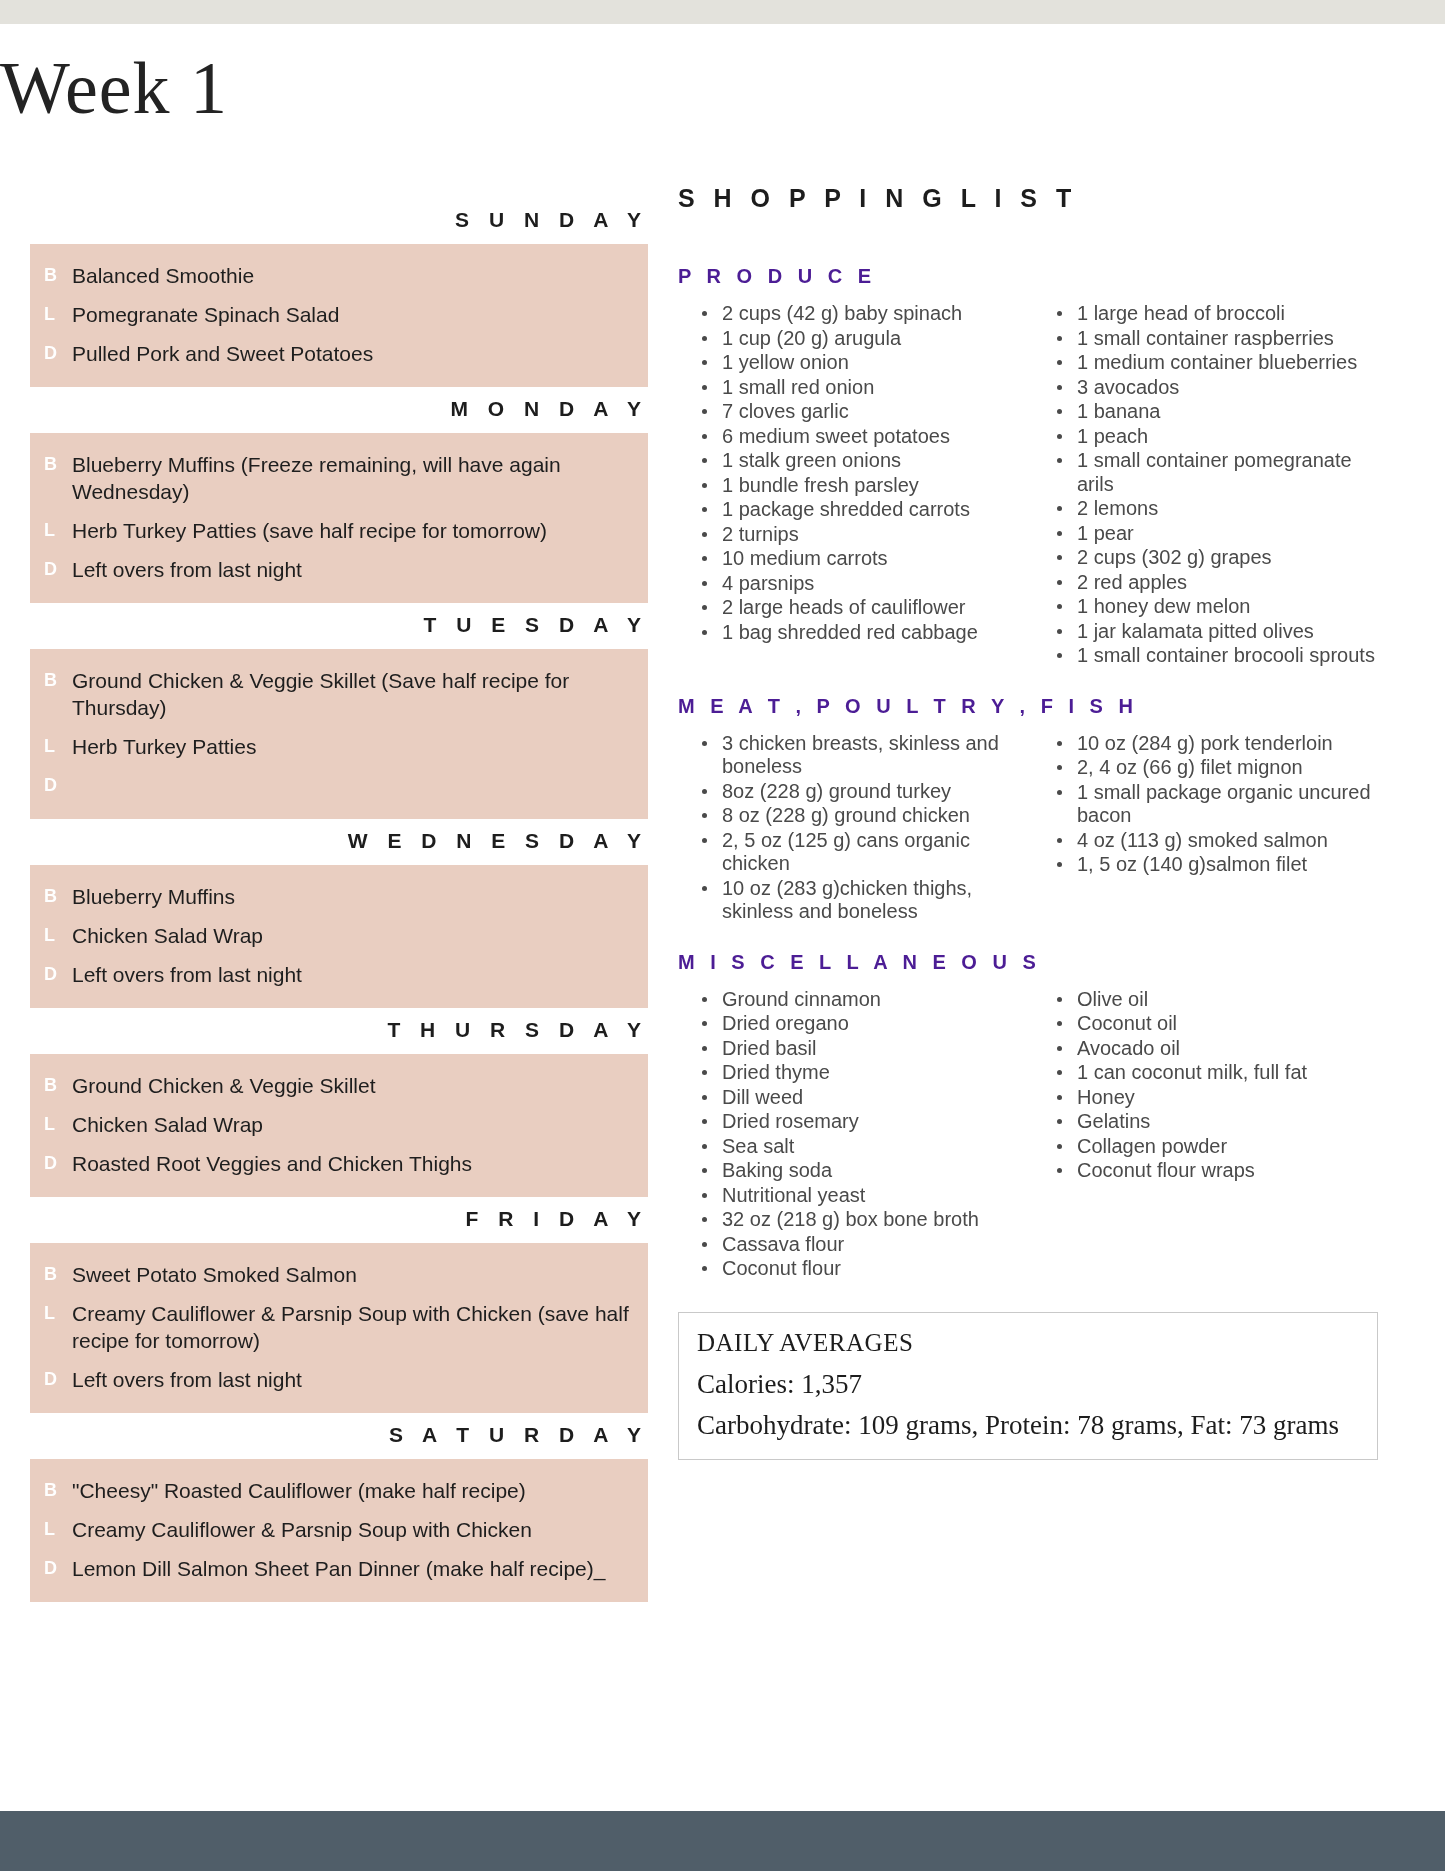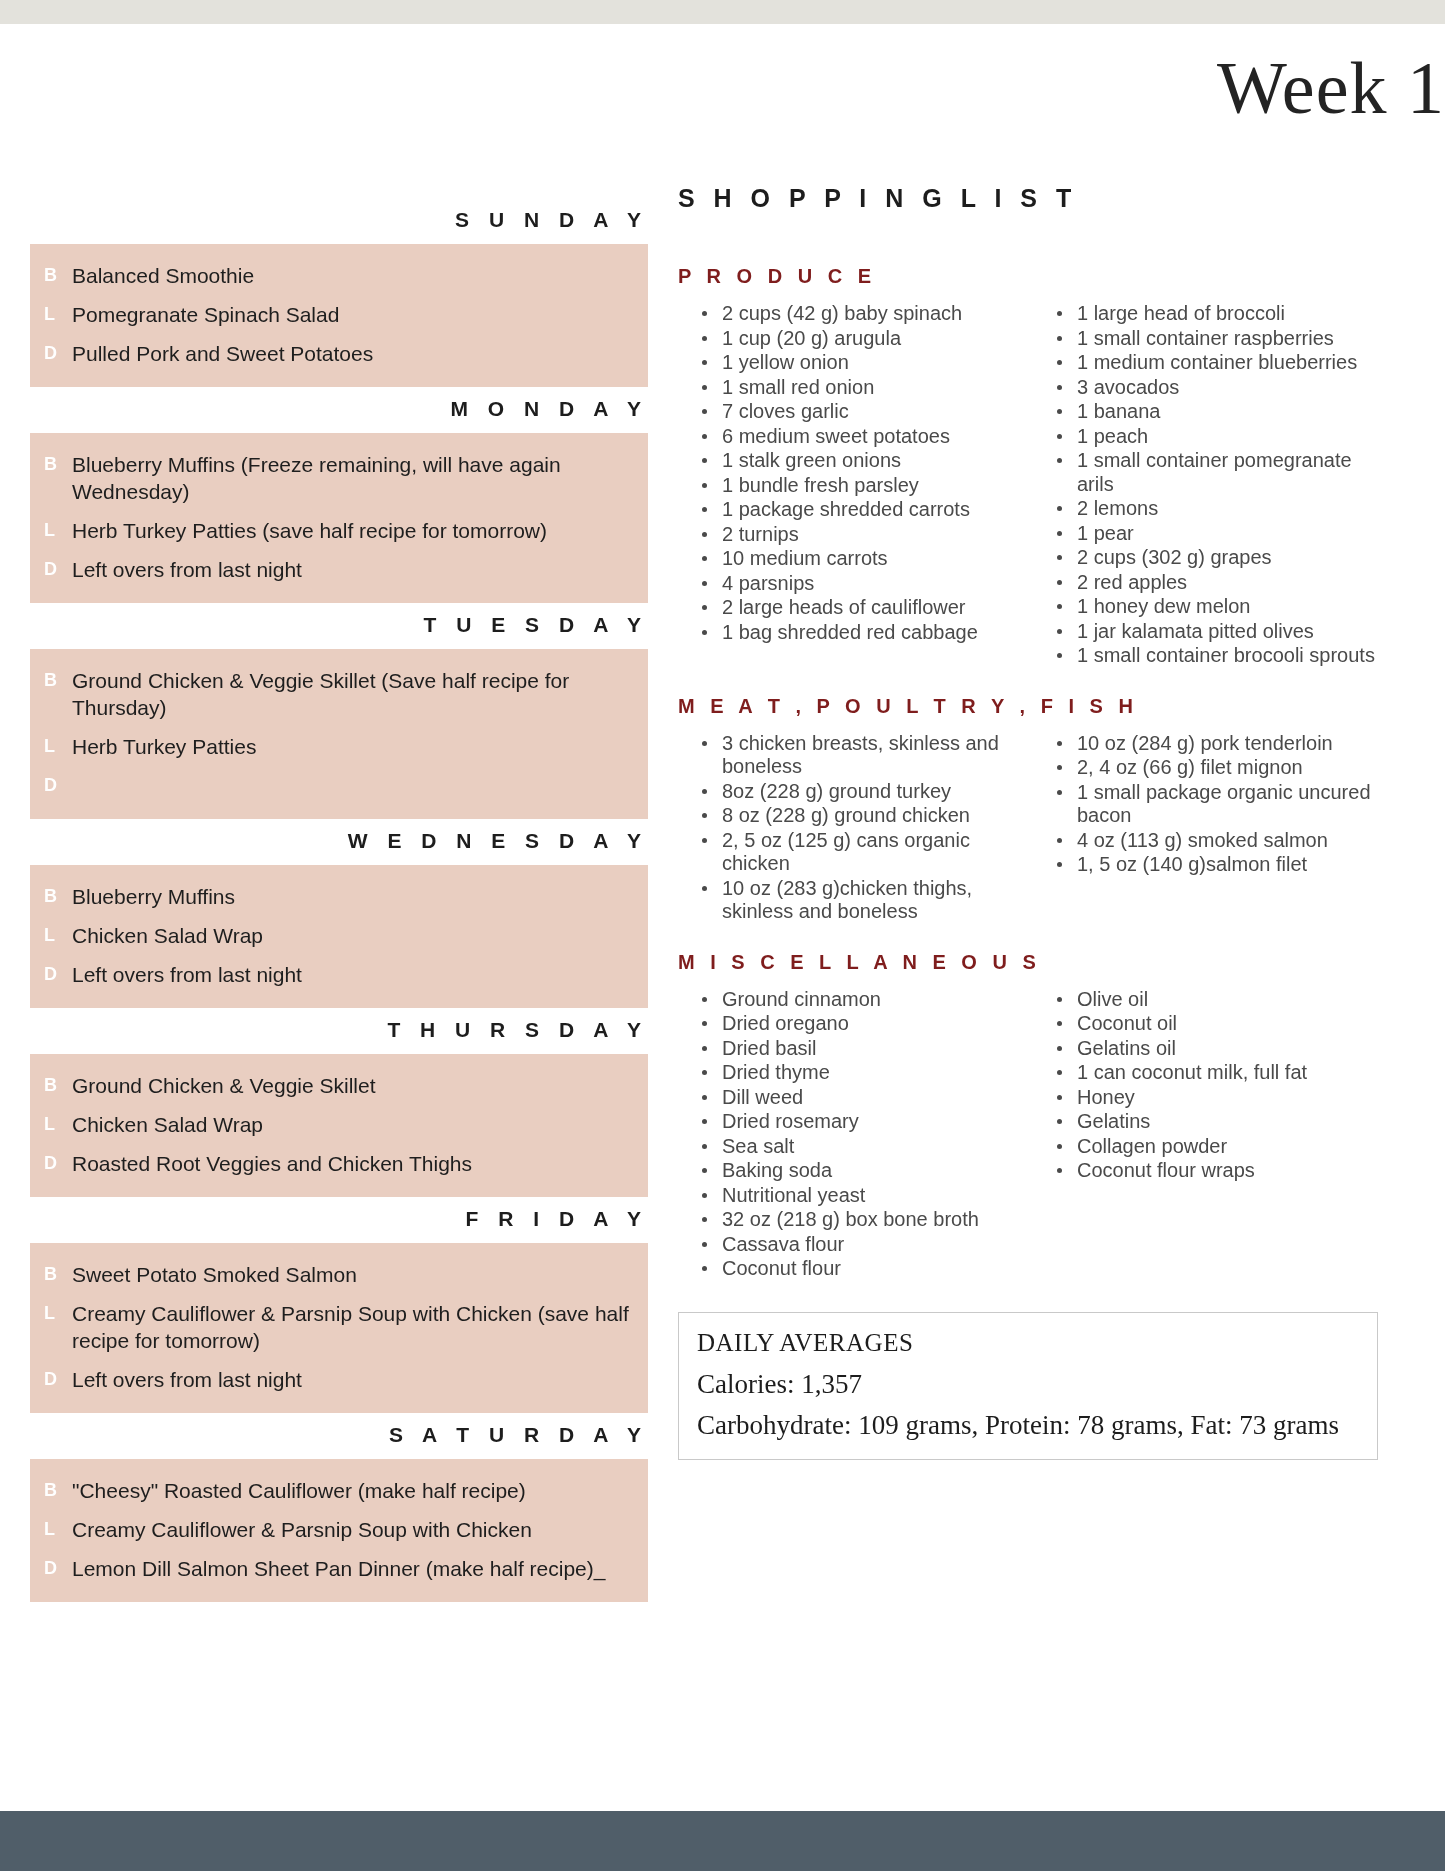--- a/index.html
+++ b/index.html
@@ -28,21 +28,21 @@
     bottom: 0; left: 0;
     width: 1445px;
     height: 60px;
     background: #505e69;
   }
   .title {
     position: absolute;
     top: 46px;
     left: 0;
     width: 1445px;
-    text-align: right;
+    text-align: left;
     font-family: "Liberation Serif", serif;
     font-size: 74px;
     font-weight: 400;
     color: #232323;
     letter-spacing: 1px;
   }
   .content {
     position: absolute;
     top: 198px;
     left: 0;
@@ -99,21 +99,21 @@
     font-size: 25px;
     font-weight: bold;
     letter-spacing: 6px;
     color: #1d1d1d;
     margin-bottom: 52px;
   }
   .cat-title {
     font-size: 20px;
     font-weight: bold;
     letter-spacing: 5px;
-    color: #7f1d1d;
+    color: #4c1d95;
     margin-bottom: 14px;
   }
   .cat-block { margin-bottom: 26px; }
   .cols {
     display: flex;
     gap: 10px;
   }
   .col { width: 50%; }
   ul.items {
     list-style: none;
@@ -372,21 +372,21 @@
                   <li>Nutritional yeast</li>
                   <li>32 oz (218 g) box bone broth</li>
                   <li>Cassava flour</li>
                   <li>Coconut flour</li>
                 </ul>
               </div>
               <div class="col">
                 <ul class="items">
                   <li>Olive oil</li>
                   <li>Coconut oil</li>
-                  <li>Gelatins oil</li>
+                  <li>Avocado oil</li>
                   <li>1 can coconut milk, full fat</li>
                   <li>Honey</li>
                   <li>Gelatins</li>
                   <li>Collagen powder</li>
                   <li>Coconut flour wraps</li>
                 </ul>
               </div>
             </div>
           </div>
         </div>

